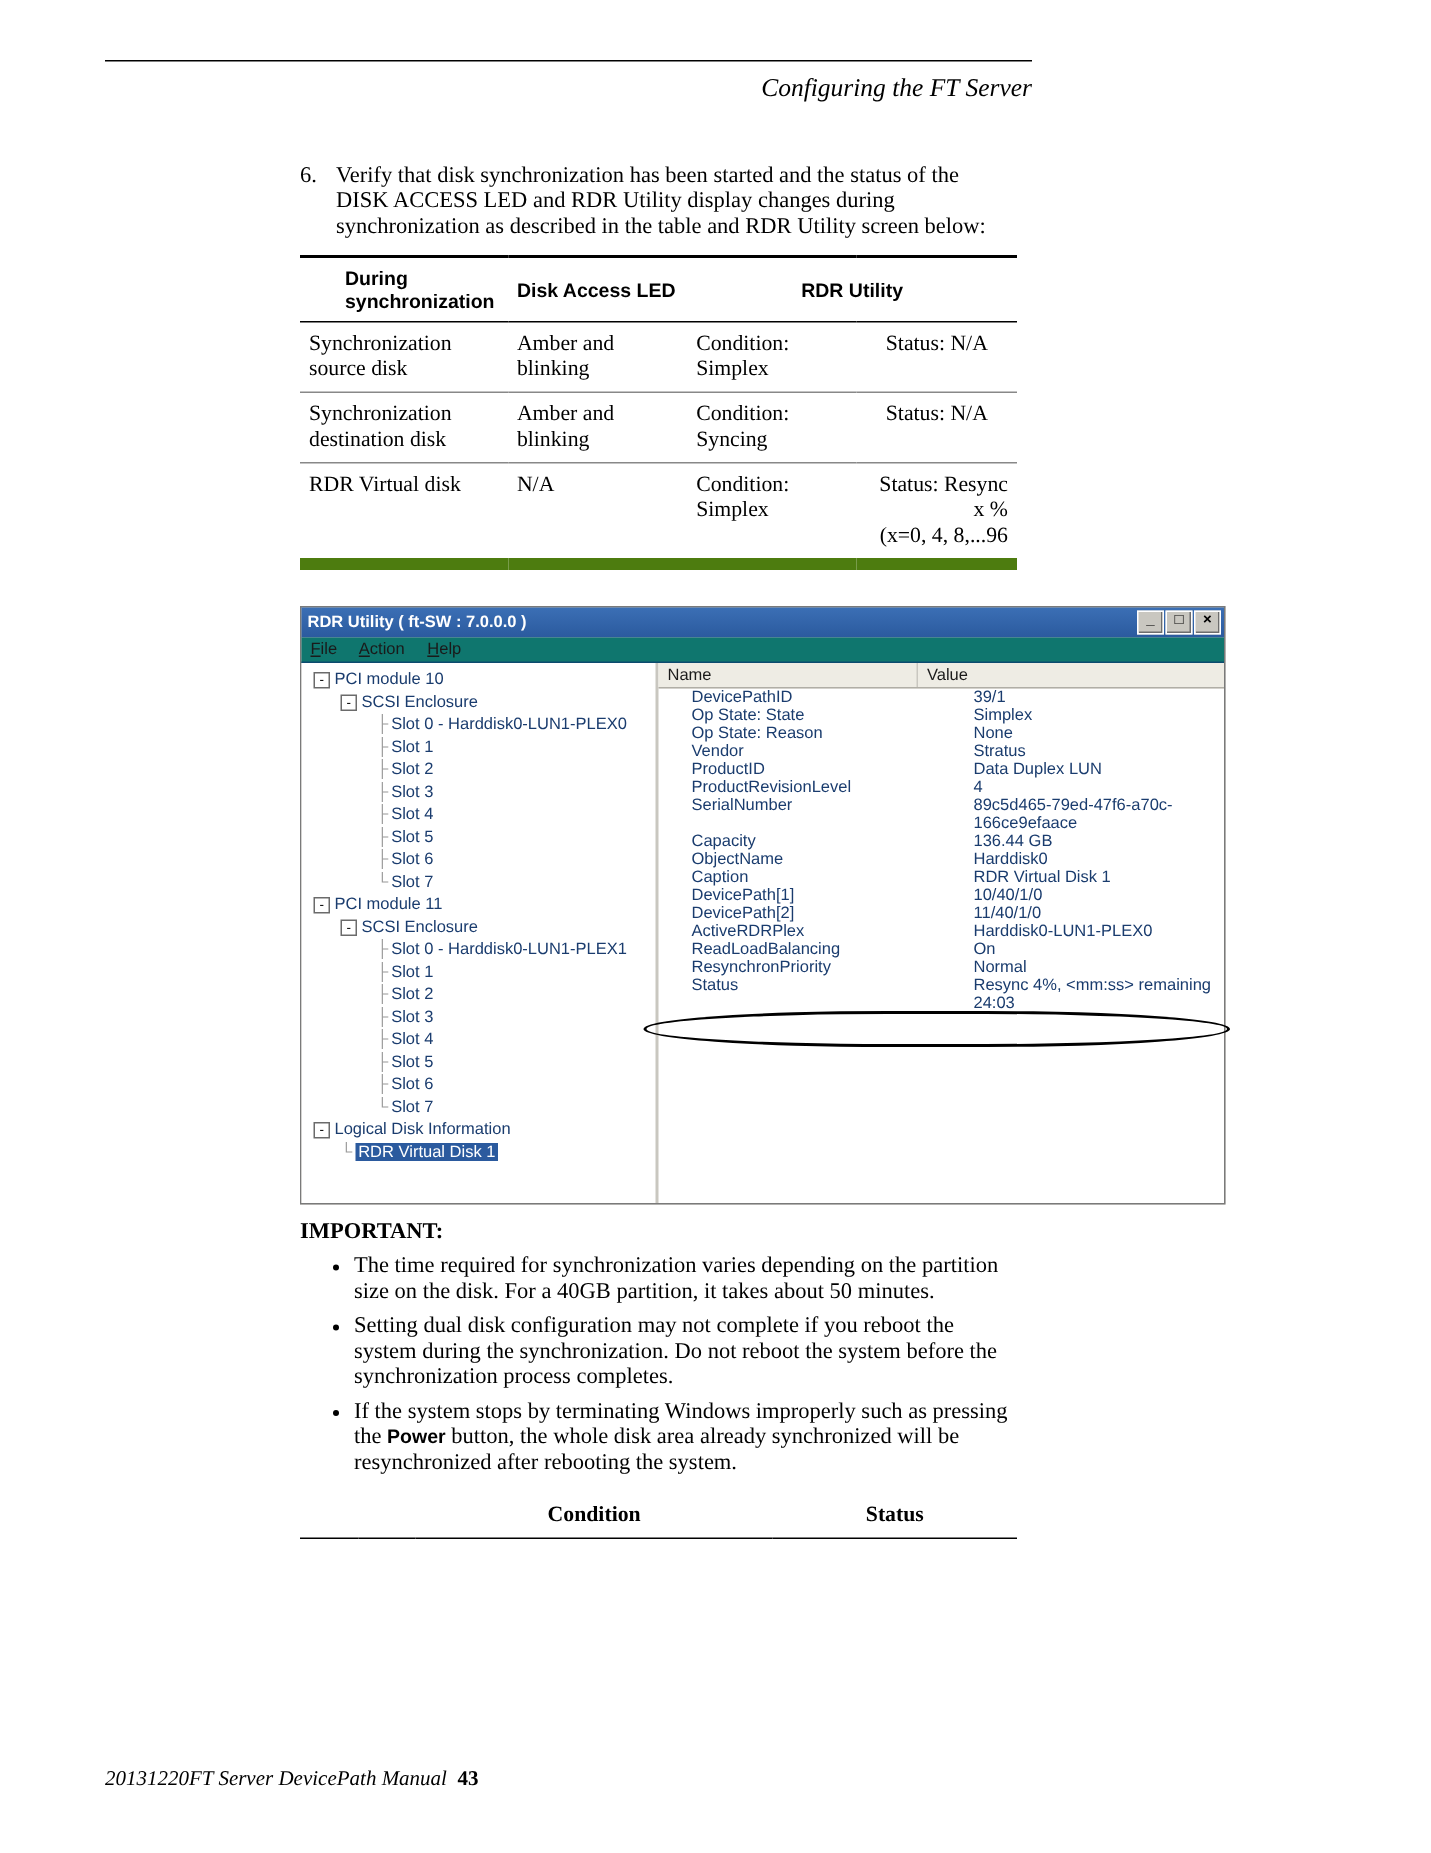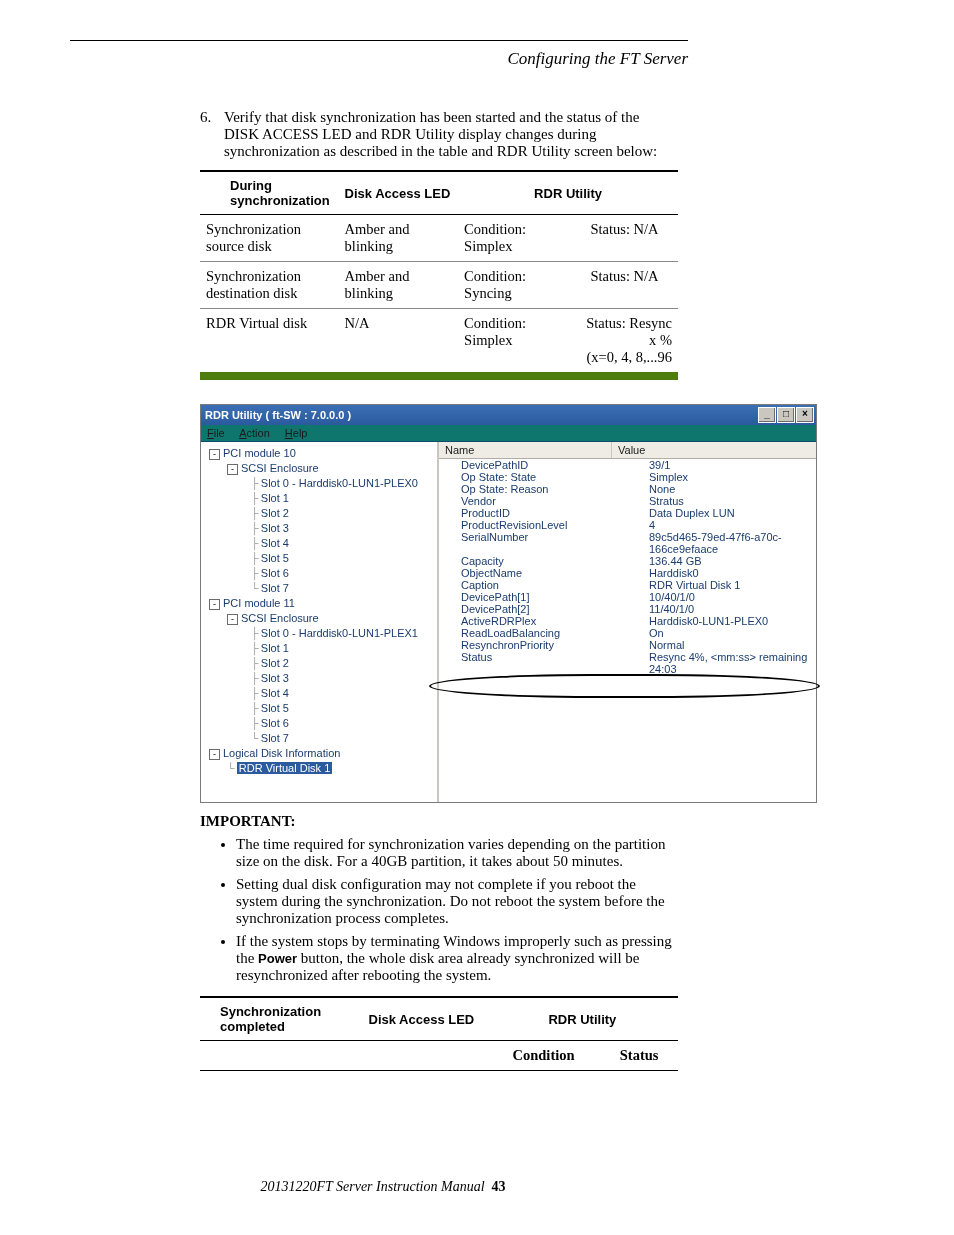--- a/index.html
+++ b/index.html
@@ -188,21 +188,21 @@
     border-bottom: 1px solid #000;
     text-align: center;
   }
 
   
   .footer {
     position: absolute;
     bottom: 40px;
     left: 70px; right: 62px;
     display: flex;
-    justify-content: center;
+    justify-content: flex-start;
     font-size: 14px;
   }
   .footer .date { font-style: italic; }
   .footer .right-f { font-style: italic; }
   .footer .right-f b { font-style: normal; font-weight: bold; }
 </style>
 </head>
 <body>
 
 <div class="page">
@@ -372,35 +372,30 @@
         <li>Setting dual disk configuration may not complete if you reboot the system during the synchronization. Do not reboot the system before the synchronization process completes.</li>
         <li>
           <span>If the system stops by terminating Windows improperly such as pressing the </span><span class="sans-bold">Power</span><span> button, the whole disk area already synchronized will be resynchronized after rebooting the system.</span>
         </li>
       </ul>
     </div>
 
 
     <table class="syntab2">
       <tbody>
-          <tr>
-        <th style="width:34%;padding-left:20px">Synchronization completed</th>
-        <th style="width:26%">Disk Access LED</th>
-        <th class="rdr" colspan="2">RDR Utility</th>
-      </tr>
       <tr>
         <td></td>
             <td></td>
         <td>Condition</td>
         <td>Status</td>
       </tr>
     </tbody>
       </table>
 
   </div>
 
   <div class="footer">
     <span class="date">20131220</span>
     <span class="right-f">
-      <span>FT Server Instruction Manual</span>&nbsp;&nbsp;<b>43</b>
+      <span>FT Server DevicePath Manual</span>&nbsp;&nbsp;<b>43</b>
     </span>
   </div>
 </div>
 
 </body></html>

